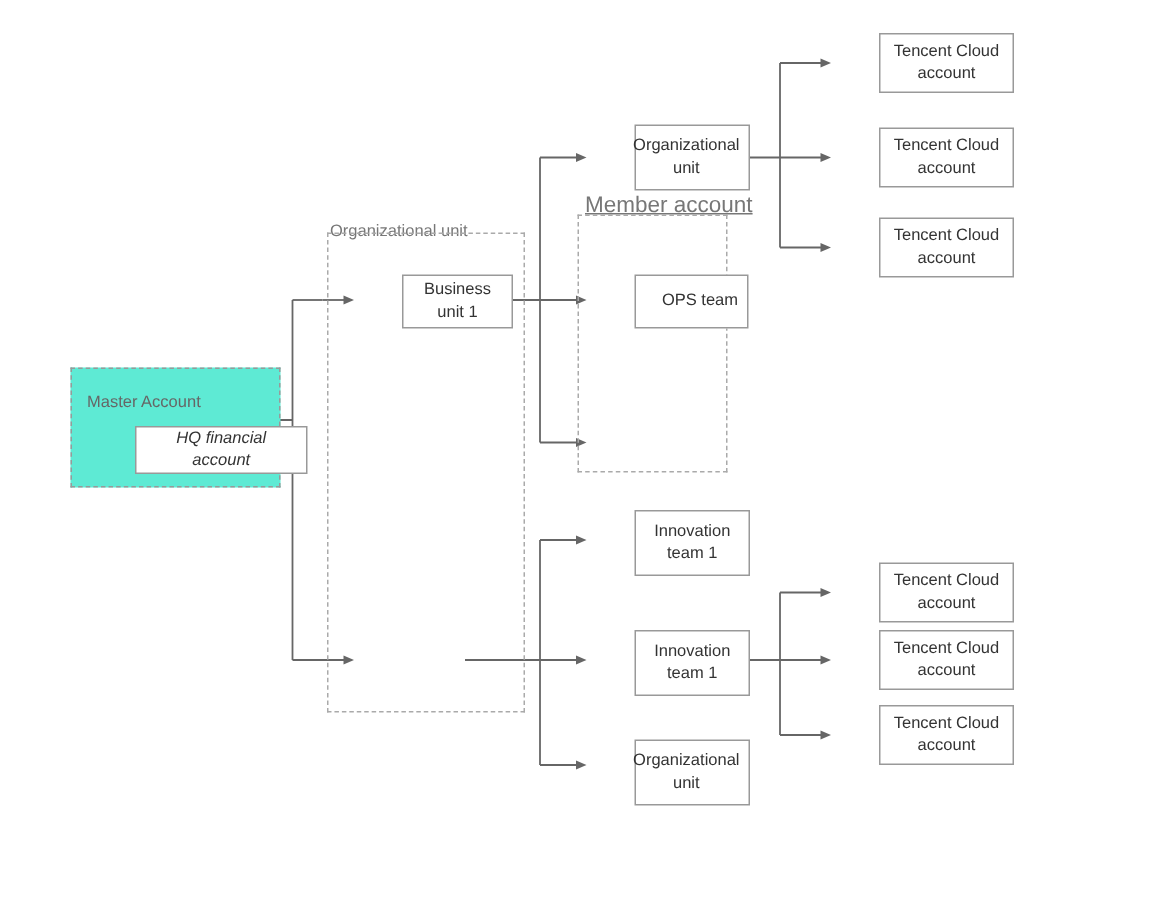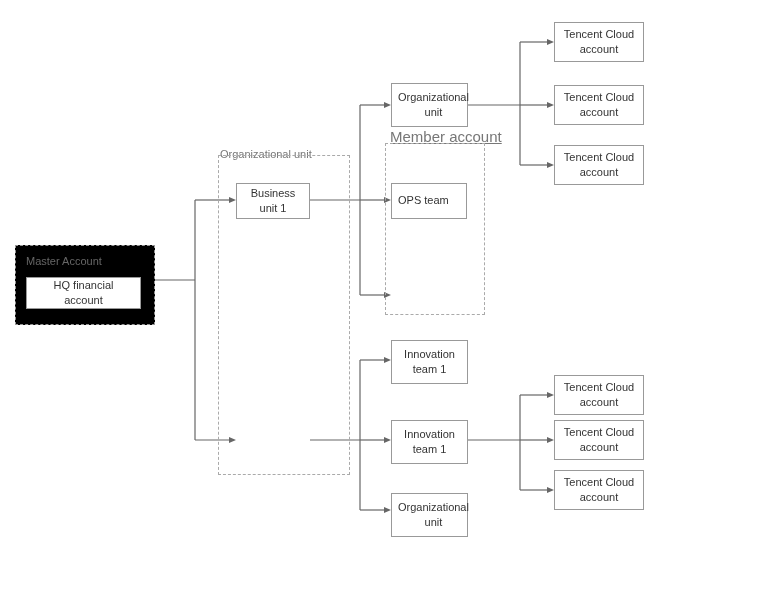--- a/index.html
+++ b/index.html
@@ -16,28 +16,29 @@
       position: relative;
       width: 780px;
       height: 600px;
     }
     .node {
       position: absolute;
       border: 1px solid #999;
       background: #fff;
       display: flex;
       align-items: center;
-      justify-content: flex-start;
+      justify-content: flex-end;
       text-align: center;
       line-height: 1.4;
       padding: 4px 6px;
+      margin-left: 32px;
     }
     .node-dashed {
       border: 1px dashed #999;
-      background: #000000;
+      background: #5eead4;
     }
     .label {
       position: absolute;
       font-size: 11px;
       color: #555;
     }
     svg.lines {
       position: absolute;
       top: 0; left: 0;
       width: 780px;
@@ -119,21 +120,21 @@
 
     <line x1="520" y1="440" x2="548" y2="440"></line>
     <polygon points="547,437 554,440 547,443" class="arrow-head"></polygon>
 
     <line x1="520" y1="490" x2="548" y2="490"></line>
     <polygon points="547,487 554,490 547,493" class="arrow-head"></polygon>
   </svg>
 
   <div class="node node-dashed" style="left:15px; top:245px; width:140px; height:80px; flex-direction:column; align-items:flex-start; padding:8px 10px;">
     <span style="font-size:11px; color:#666; margin-bottom:8px;">Master Account</span>
-    <div class="node" style="position:relative; width:115px; height:32px; font-size:11px;">
+    <div class="node" style="position:relative; width:115px; height:32px; font-size:11px;font-style:italic;">
       <span>HQ financial account</span>
     </div>
   </div>
 
   <span class="label" style="left:220px; top:148px; font-size:11px; color:#777;">Organizational unit</span>
 
   <div class="node" style="left:236px; top:183px; width:74px; height:36px;">
     <span style="font-size:11px;">Business unit 1</span>
   </div>
 

